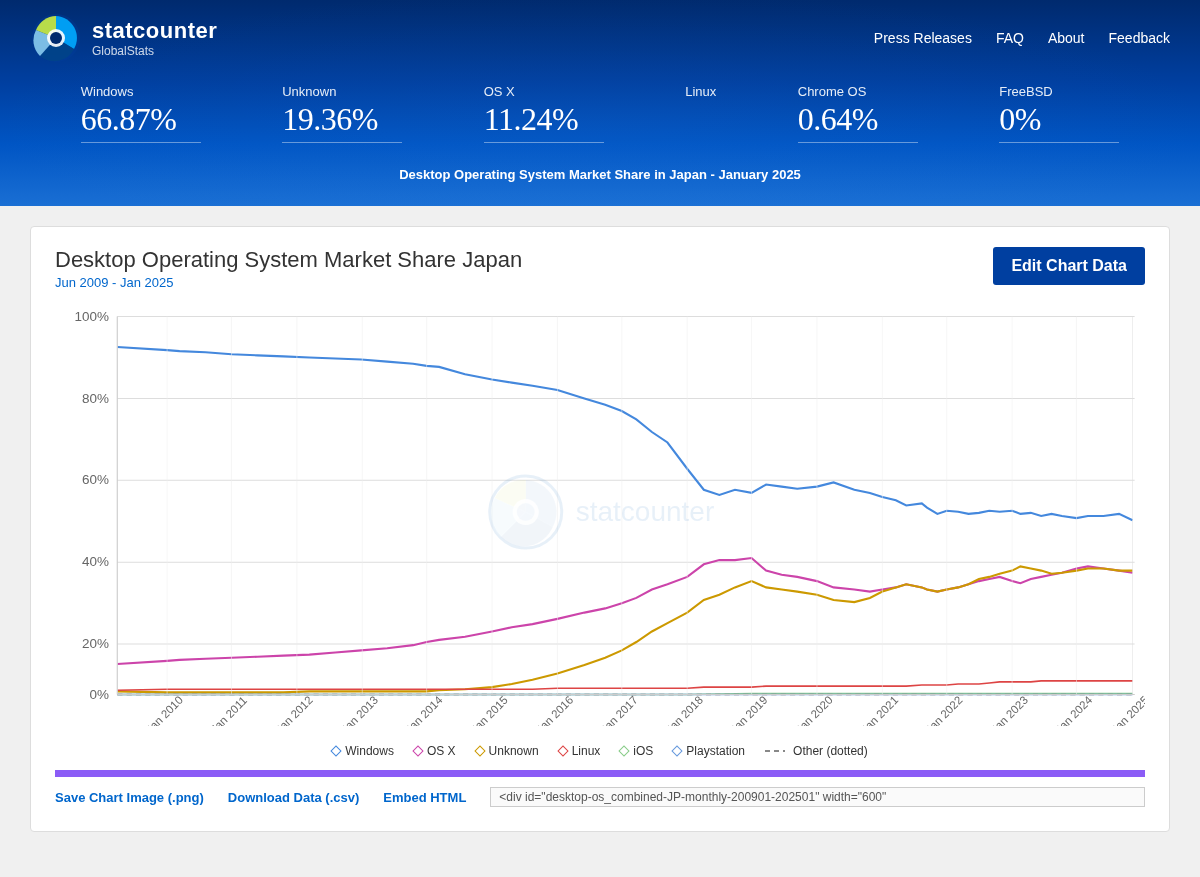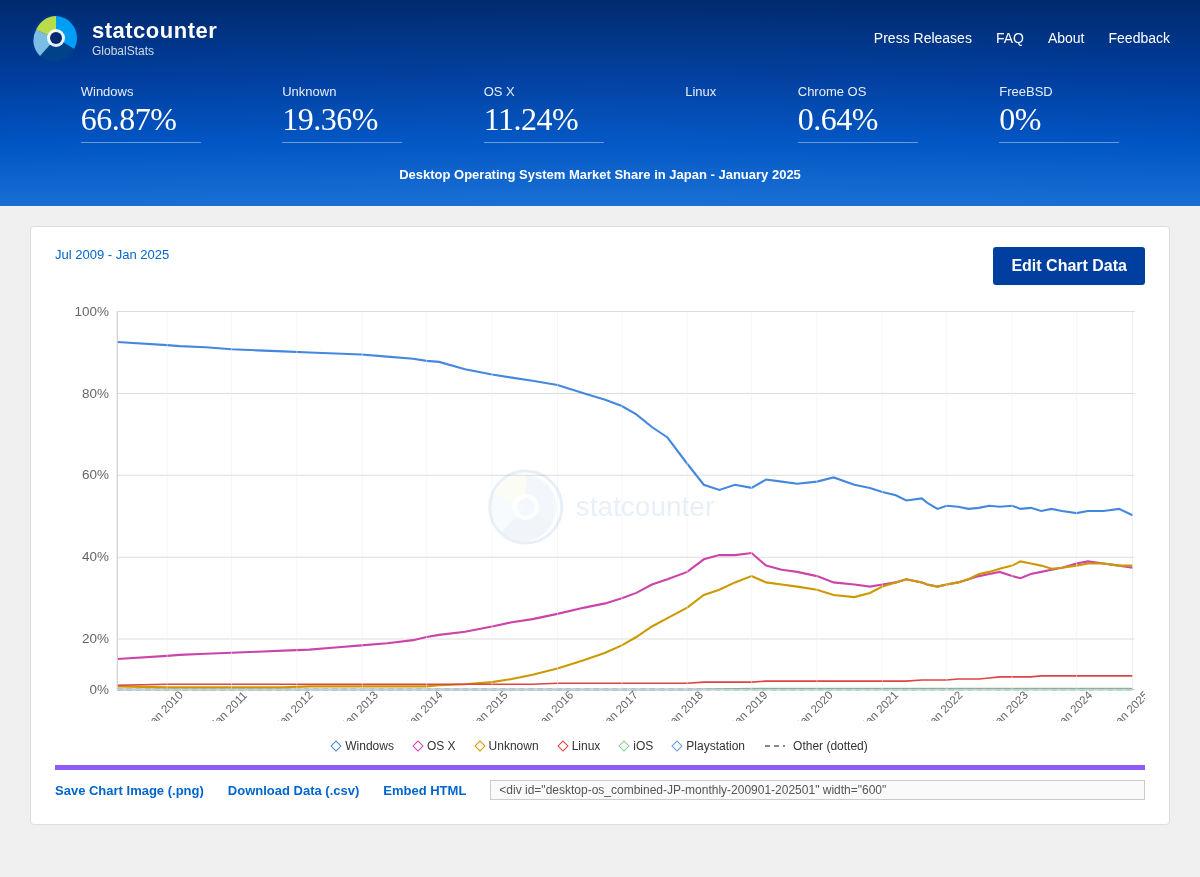--- a/index.html
+++ b/index.html
@@ -186,21 +186,21 @@
       transform: rotate(45deg);
       border: 1.5px solid;
     }
 
     
     .chart-footer {
       display: flex;
       align-items: center;
       gap: 24px;
       padding: 10px 0 4px;
-      border-top: 5px solid #8b5cf6;
+      border-top: 7px solid #8b5cf6;
       flex-wrap: wrap;
     }
     .footer-link {
       color: #0066cc;
       font-size: 13px;
       font-weight: bold;
       cursor: pointer;
       text-decoration: none;
     }
     .embed-box {
@@ -268,21 +268,22 @@
       <div class="stat-value">0%</div>
     </div>
   </div>
   <div class="header-subtitle">Desktop Operating System Market Share in Japan - January 2025</div>
 </div>
 
 <div class="main-content">
   <div class="chart-container">
     <div class="chart-header">
       <div class="chart-title-area">
-        <div class="chart-subtitle">Jul 2009 - Jan 2025</div>
+        <div class="chart-title">Desktop Operating System Market Share Japan</div>
+        <div class="chart-subtitle">Jun 2009 - Jan 2025</div>
       </div>
       <button class="edit-chart-btn">Edit Chart Data</button>
     </div>
 
     <div class="chart-area">
       
       <div class="watermark">
         <svg width="80" height="80" viewBox="0 0 80 80">
 
           <circle cx="40" cy="40" r="36" fill="none" stroke="#4488cc" stroke-width="3"></circle>

